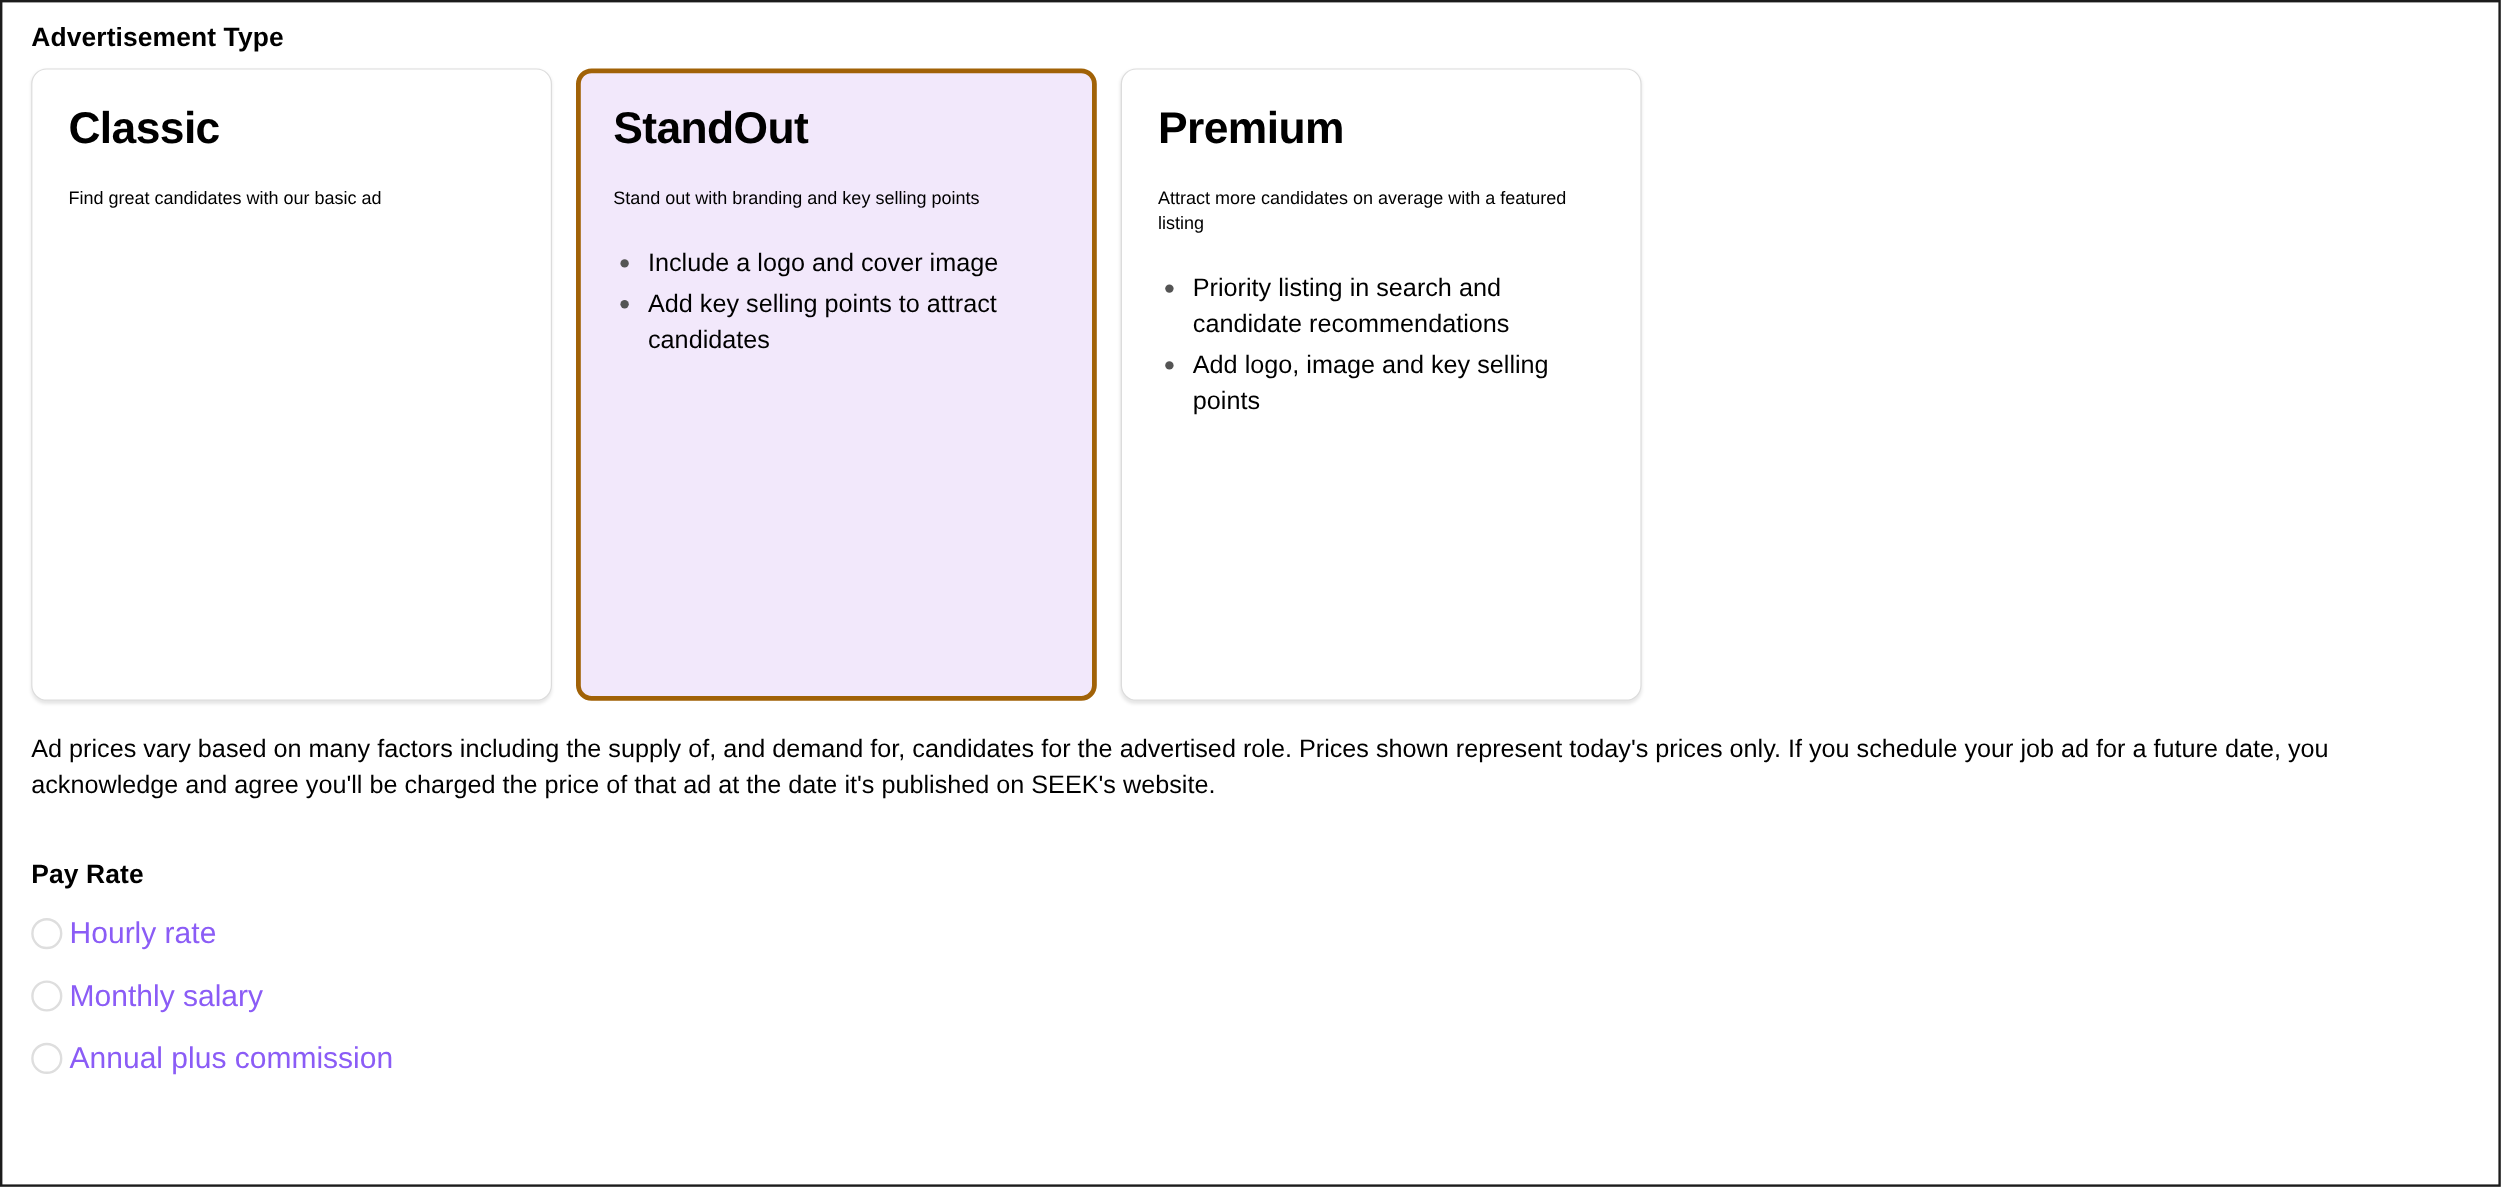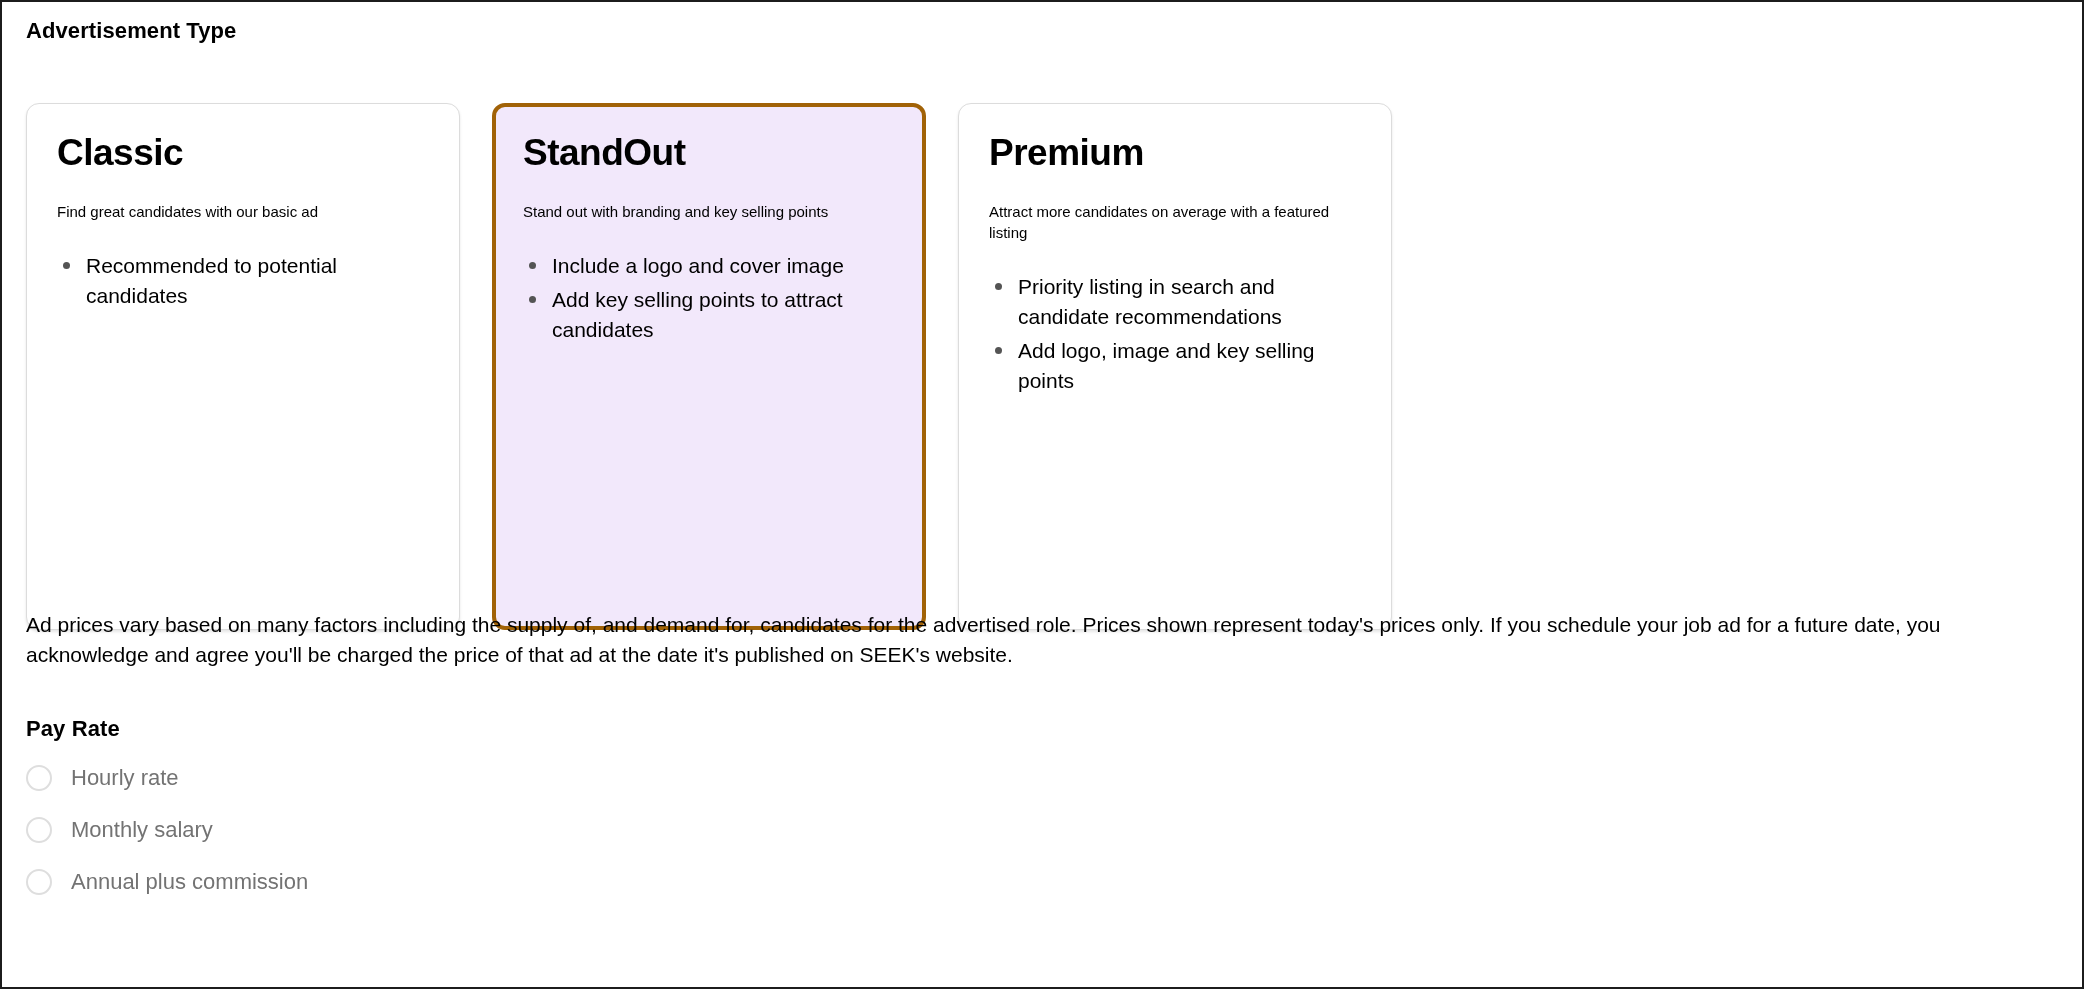--- a/index.html
+++ b/index.html
@@ -34,22 +34,21 @@
   }
   #ad-type-label { left: 24px; top: 16px; }
 
   #cards {
     position: absolute;
     left: 24px;
     top: 55px;
     width: 1370px;
     height: 527px;
     display: flex;
-    gap: 32px;
-    margin-top: 46px;
+    gap: 20px;
   }
   .card {
     position: relative;
     box-sizing: border-box;
     width: 434px;
     height: 527px;
     border-radius: 13px;
     padding: 26px 30px 0 30px;
     background: #ffffff;
     border: 1px solid #dcdcdc;
@@ -142,42 +141,39 @@
     content: "";
     position: absolute;
     left: 5px;
     top: 5px;
     width: 12px;
     height: 12px;
     border-radius: 50%;
     background: #7b2fbe;
   }
   .radio-label {
-    font-size: 22px;
+    font-size: 25px;
     line-height: 1;
-    margin-left: 19px;
-    color: #737373;
+    margin-left: 6px;
+    color: #8b5cf6;
     white-space: nowrap;
   }
 </style>
 </head>
 <body>
 
 <div id="page">
 
   <div id="ad-type-label" class="section-label">Advertisement Type</div>
 
   <div id="cards">
 
     <div class="card">
       <div class="card-title">Classic</div>
       <p class="card-desc">Find great candidates with our basic ad</p>
-      <ul class="card-list">
-        <li><span class="bullet"></span><span>Recommended to potential candidates</span></li>
-      </ul>
     </div>
 
     <div class="card selected">
       <div class="card-title">StandOut</div>
       <p class="card-desc">Stand out with branding and key selling points</p>
       <ul class="card-list">
         <li><span class="bullet"></span><span>Include a logo and cover image</span></li>
         <li><span class="bullet"></span><span>Add key selling points to attract candidates</span></li>
       </ul>
     </div>

